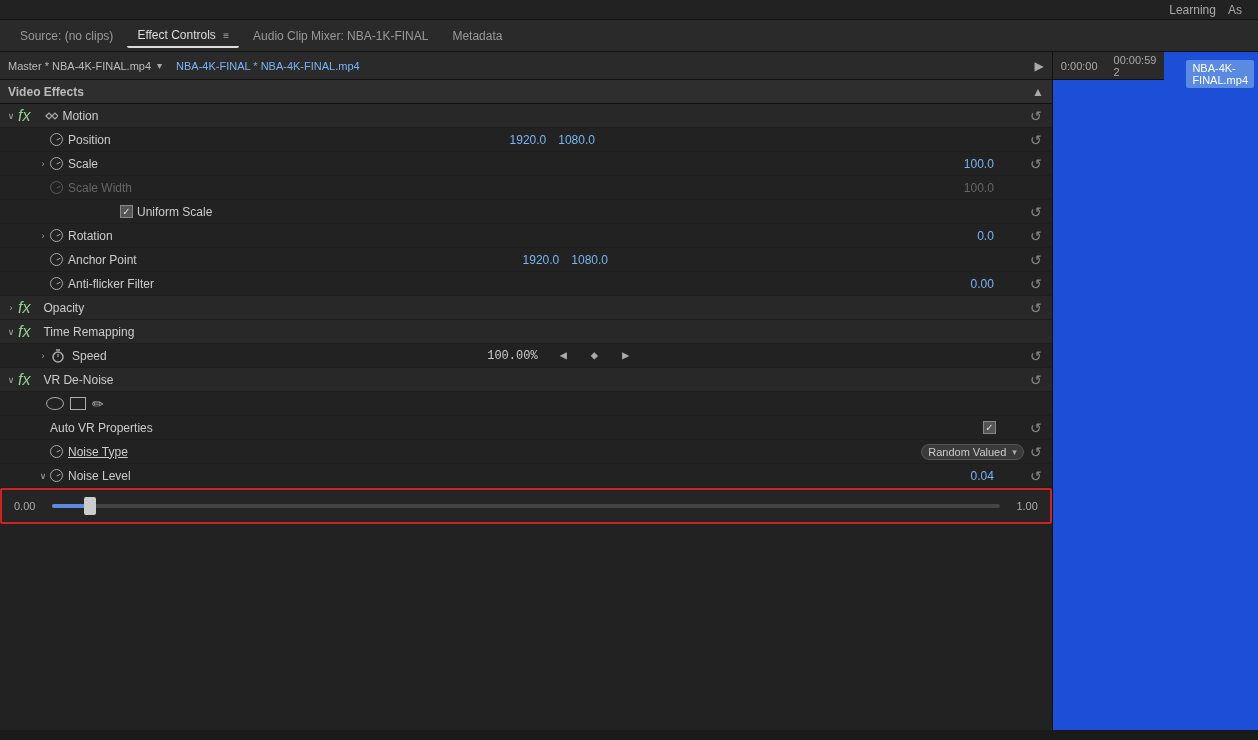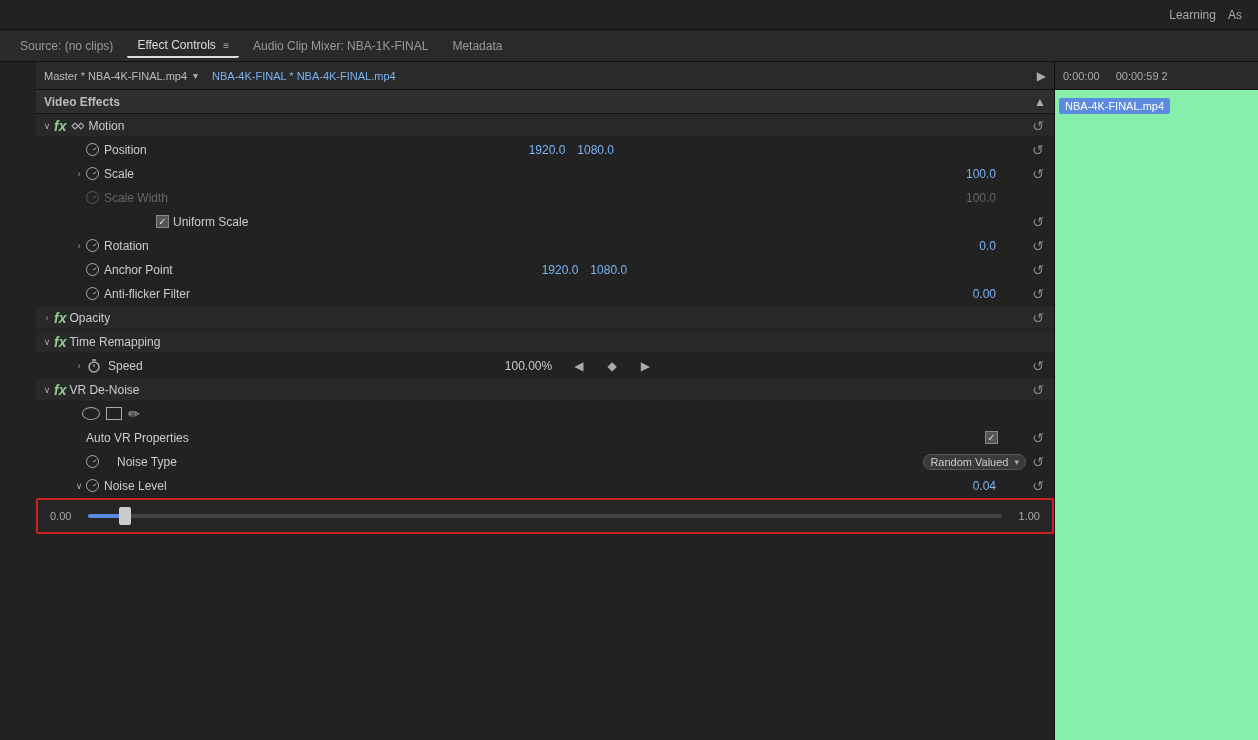--- a/index.html
+++ b/index.html
@@ -9,21 +9,21 @@
       font-family: 'Segoe UI', Arial, sans-serif;
       font-size: 12px;
       width: 1258px;
       height: 740px;
       overflow: hidden;
     }
 
     
     .top-bar {
       background: #222;
-      height: 30px;
+      height: 20px;
       display: flex;
       align-items: center;
       justify-content: flex-end;
       padding-right: 16px;
       border-bottom: 1px solid #111;
     }
     .top-bar-text {
       color: #aaa;
       font-size: 12px;
     }
@@ -62,21 +62,20 @@
       height: calc(740px - 30px - 32px);
     }
 
     
     .left-panel {
       width: 1055px;
       display: flex;
       flex-direction: column;
       background: #222;
       border-right: 1px solid #111;
-      padding-left: 36px;
     }
 
     
     .clip-selector-bar {
       display: flex;
       align-items: center;
       height: 28px;
       background: #2a2a2a;
       border-bottom: 1px solid #111;
       padding: 0 8px;
@@ -147,24 +146,23 @@
 
     .expand-arrow {
       width: 14px;
       text-align: center;
       color: #aaa;
       font-size: 9px;
       cursor: pointer;
     }
     .fx-badge {
       color: #8ecf8e;
-      font-size: 14px;
+      font-size: 16px;
       font-style: italic;
-      margin-right: 3px;
-      font-weight: bold;
+      margin-right: 13px;
     }
     .effect-icon {
       width: 16px;
       height: 16px;
       display: inline-flex;
       align-items: center;
       justify-content: center;
       margin-right: 3px;
     }
     .stopwatch-icon {
@@ -243,23 +241,24 @@
       height: 24px;
       padding: 0 4px;
       padding-left: 120px;
       border-bottom: 1px solid #1e1e1e;
     }
     .indent-2 { padding-left: 36px; }
 
     
     .right-panel {
       flex: 1;
-      background: #86efac;
-      display: flex;
-      flex-direction: column;
+      background: #1d4ed8;
+      display: flex;
+      flex-direction: row;
+      gap: 18px;
     }
     .timeline-header {
       height: 28px;
       background: #2a2a2a;
       border-bottom: 1px solid #111;
       display: flex;
       align-items: center;
       padding: 0 8px;
       gap: 16px;
     }
@@ -281,20 +280,21 @@
       margin-top: 4px;
     }
 
     
     .speed-controls {
       display: flex;
       align-items: center;
       gap: 20px;
       margin-left: auto;
       margin-right: 12px;
+      font-family: Liberation Mono, monospace;
     }
     .speed-btn {
       color: #aaa;
       font-size: 12px;
       cursor: pointer;
       padding: 0 2px;
     }
     .speed-value {
       color: #ccc;
       font-size: 12px;
@@ -576,21 +576,21 @@
         <span class="effect-name">Auto VR Properties</span>
         <div class="row-end">
           <div class="cb checked" style="margin-right:28px;"></div>
           <span class="reset-btn">↺</span>
         </div>
       </div>
 
       <div class="effect-row indent-2">
         <span class="expand-arrow"> </span>
         <span class="stopwatch-icon"></span>
-        <span class="effect-name" style="margin-left:18px;">Noise Type</span>
+        <span class="effect-name" style="margin-left:5px;text-decoration:underline;">Noise Type</span>
         <div class="row-end">
           <div class="dropdown-field">
             <span>Random Valued</span>
             <span class="dropdown-arrow">▾</span>
           </div>
           <span class="reset-btn">↺</span>
         </div>
       </div>
 
       <div class="effect-row indent-2">

